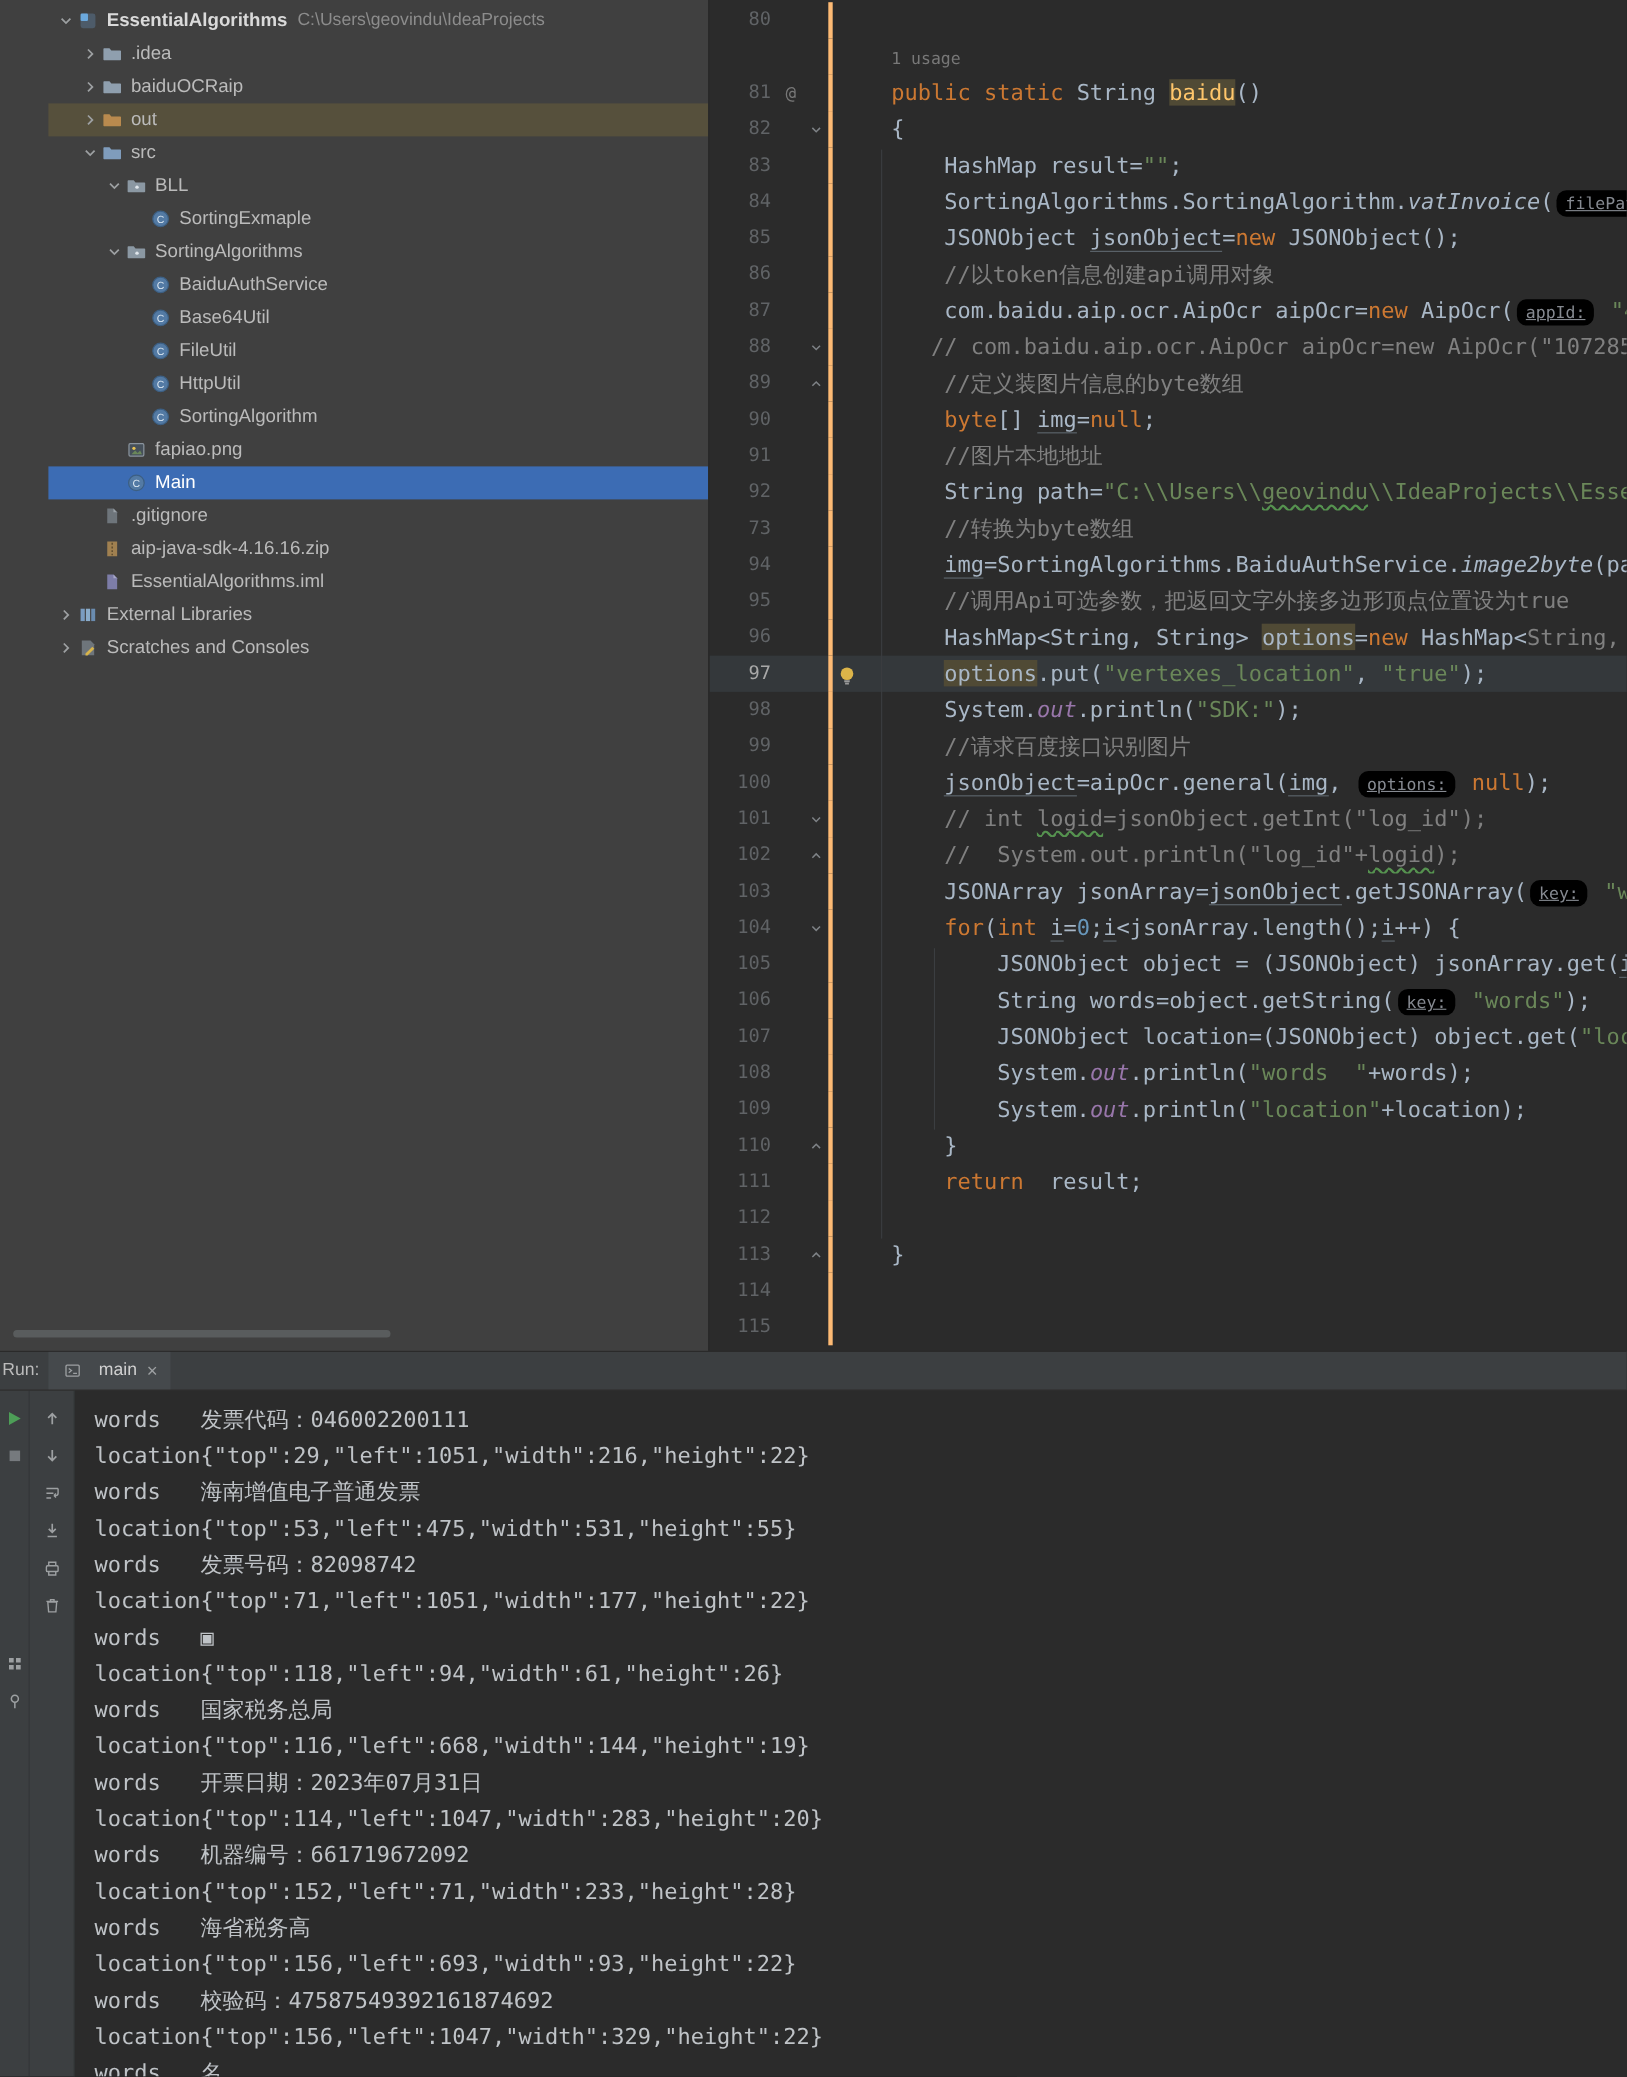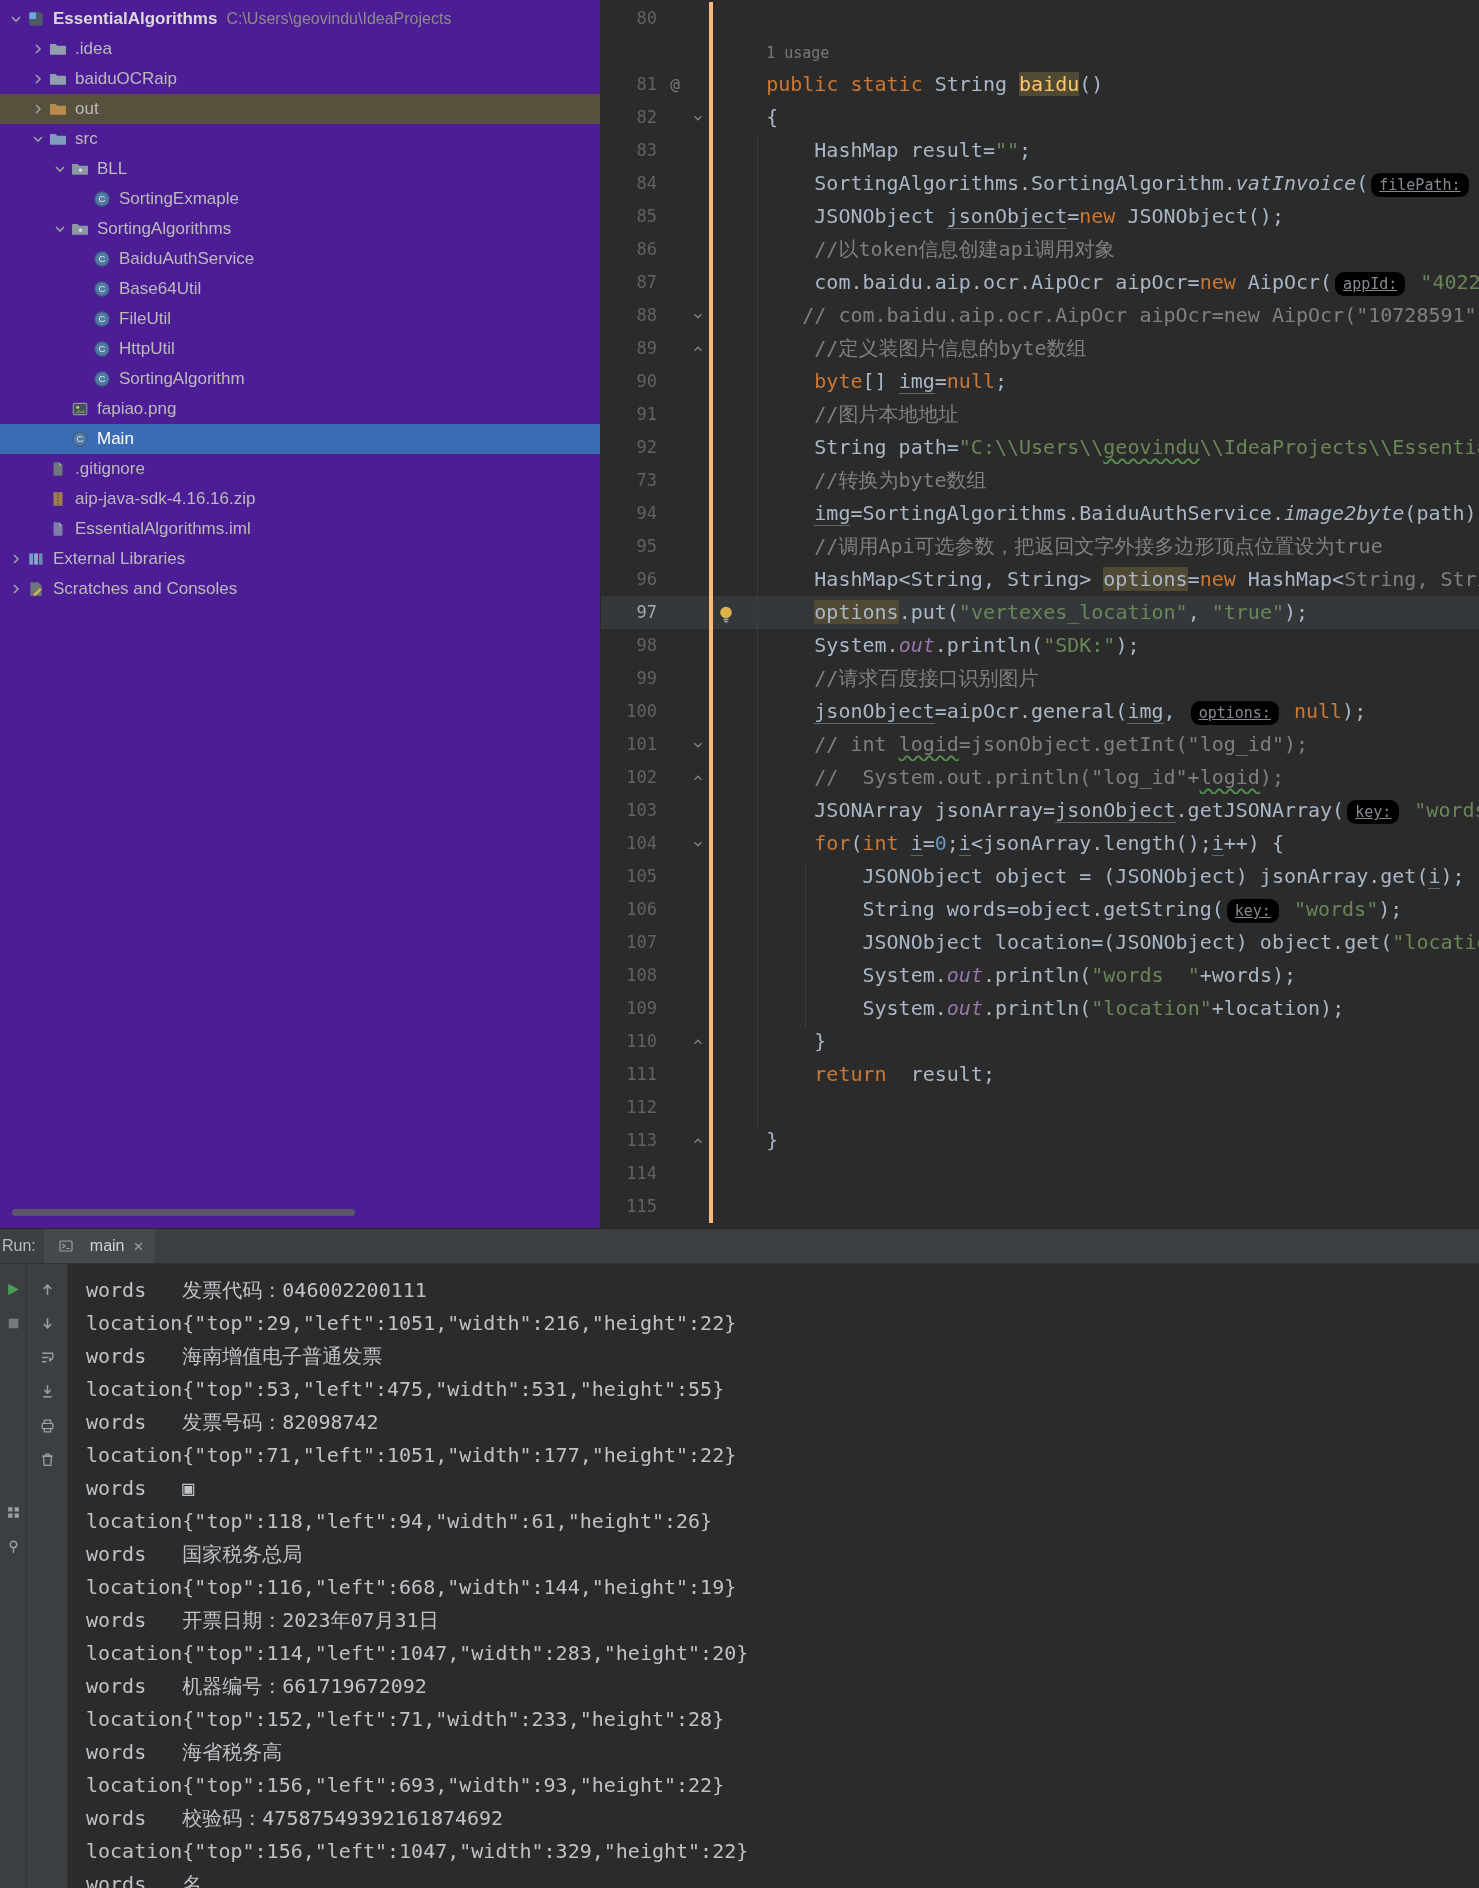--- a/index.html
+++ b/index.html
@@ -1,20 +1,20 @@
 <!DOCTYPE html>
 <html><head>
 <meta charset="utf-8">
 <style>
   html,body{margin:0;padding:0;background:#1e1e1e;}
   .app{position:relative;width:1479px;height:1888px;overflow:hidden;background:#2b2b2b;
        font-family:"Liberation Sans","DejaVu Sans",sans-serif;color:#bbbbbb;}
   .top{display:flex;height:1228px;}
   
-  .project-panel{width:600px;background:#4c1d95;position:relative;overflow:hidden;flex:none;padding-top:4px;}
+  .project-panel{width:600px;background:#404040;position:relative;overflow:hidden;flex:none;padding-top:4px;padding-left:44px;}
   .tree-row{height:30px;display:flex;align-items:center;font-size:17px;color:#bbbbbb;white-space:nowrap;cursor:default;}
   .tree-row.selected{background:#3c6cb4;color:#ffffff;}
   .tree-row.excluded-row{background:#56503c;}
   .tree-row.root .tree-label{font-weight:bold;color:#dadada;}
   .chev{width:20px;height:20px;display:flex;align-items:center;justify-content:center;flex:none;}
   .t-icon{width:20px;height:20px;display:flex;align-items:center;justify-content:center;margin-right:7px;flex:none;}
   .tree-path{color:#8c8c8c;margin-left:9px;font-size:16px;}
   .h-scrollbar{position:absolute;left:12px;bottom:12px;width:343px;height:7px;border-radius:4px;background:#5e6163;opacity:.85;}
   
   .editor{flex:1;position:relative;overflow:hidden;background:#2b2b2b;border-left:1px solid #282828;

